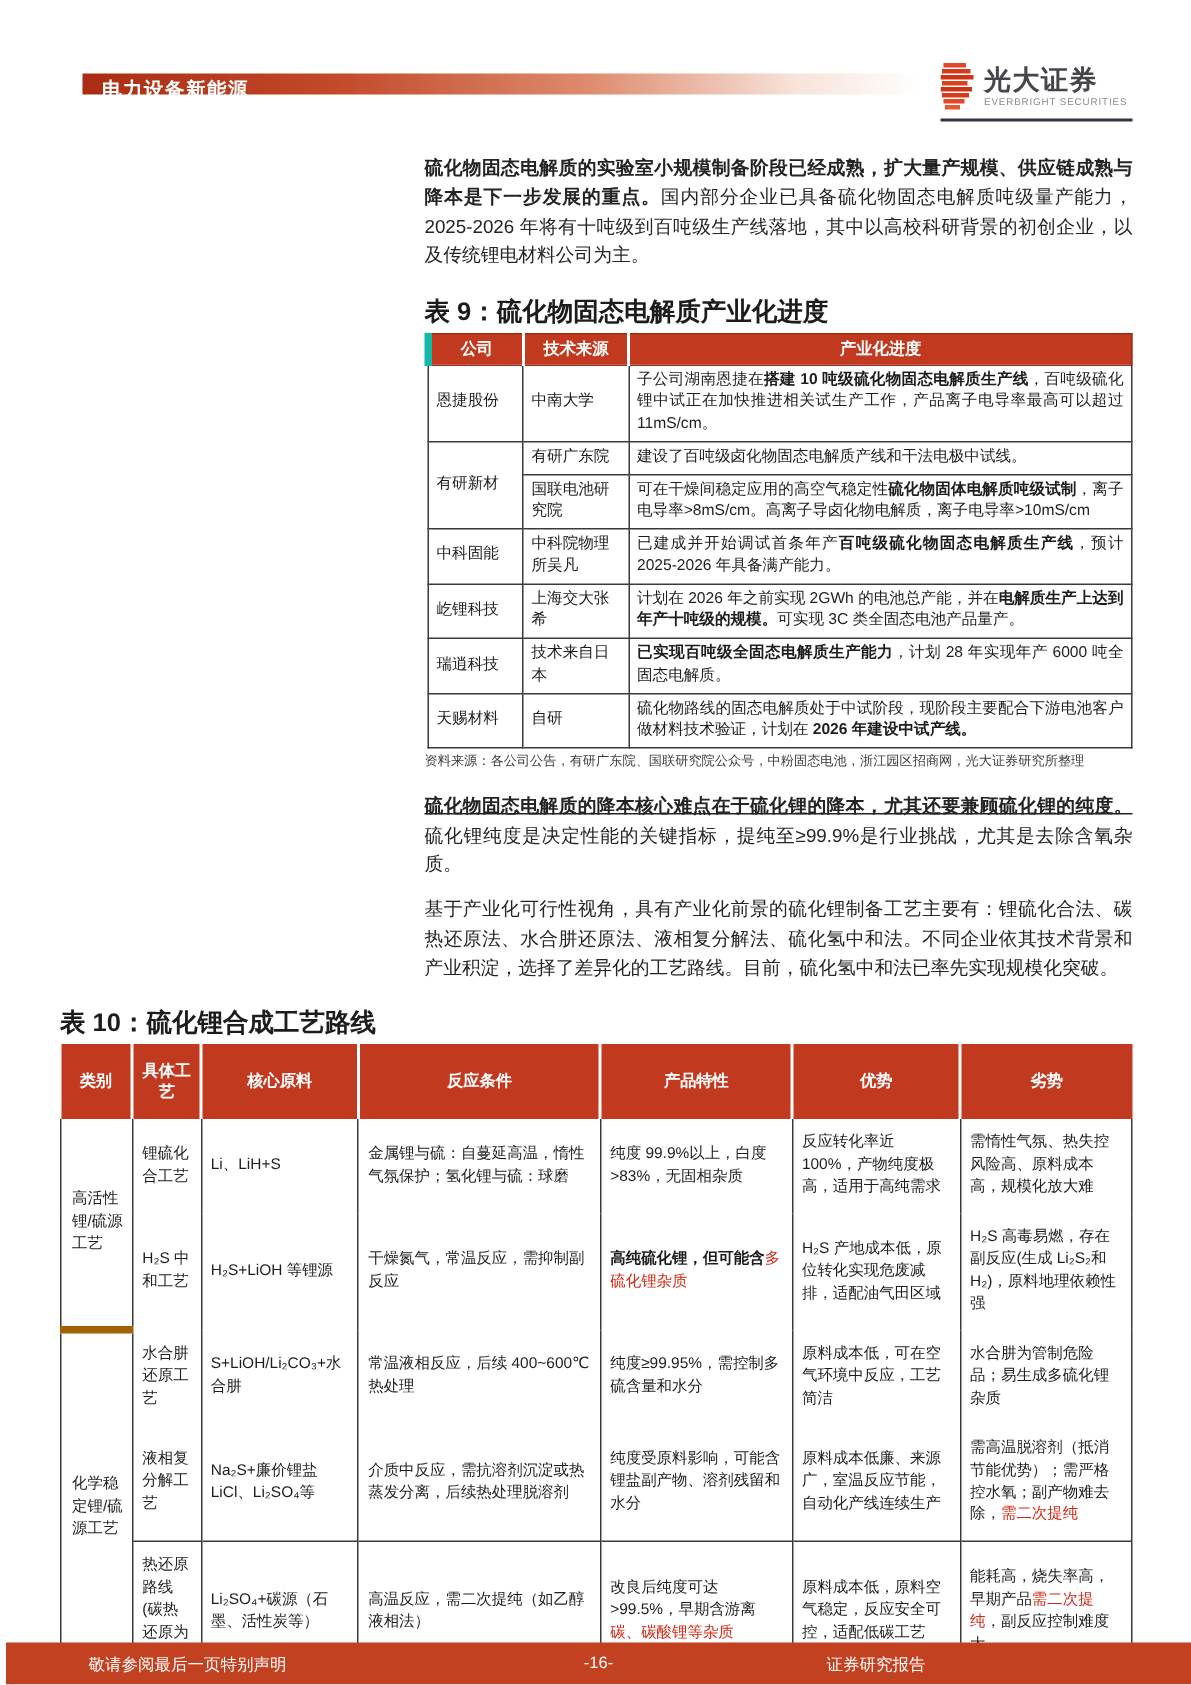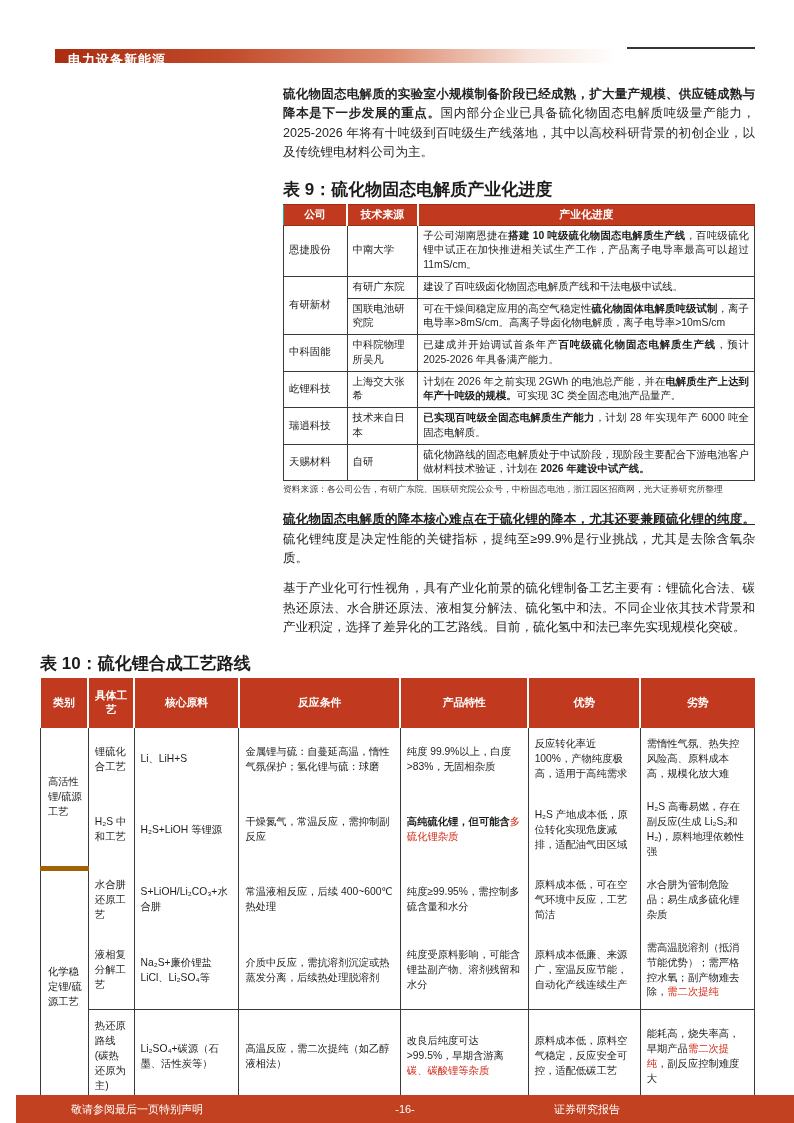--- a/index.html
+++ b/index.html
@@ -32,50 +32,66 @@
   .b{font-weight:bold;}
   .u{text-decoration:underline;}
   .red{color:#d42714;}
   .tbl-title{font-size:17px;font-weight:bold;color:#1c1c1c;margin:15px 0 3px 0;}
   .src{font-size:8.8px;color:#3d3d3d;margin:3px 0 14px 0;}
   
   table{border-collapse:collapse;width:100%;table-layout:fixed;}
   th{background:var(--red);color:#fff;font-weight:bold;text-align:center;}
   
   .t9 th{font-size:10.8px;padding:3px 2px;border:1px solid #9c2d14;border-left:2px solid #fff;}
-  .t9 th:first-child{border-left:1px solid #14b8a6;}
+  .t9 th:first-child{border-left:5px solid #14b8a6;}
   .t9 td{border:1px solid #3a3a3a;font-size:10.4px;line-height:1.42;padding:3px 5px;vertical-align:middle;color:#1d1d1d;margin-top:10px;}
   .t9 td.c3{text-align:justify;}
   
   .t10-wrap{margin:4px 39px 0 40px;}
   .t10 th{font-size:10.8px;padding:11px 2px;border-left:2px solid #fff;}
   .t10 th:first-child{border-left:none;}
   .t10{border-bottom:1.5px solid #3a3a3a;}
   .t10 td{
     border-left:1px solid #3a3a3a;border-right:1px solid #3a3a3a;
     font-size:10.3px;line-height:1.45;padding:9px 6px;vertical-align:middle;color:#1d1d1d;
   }
   .t10 td.c1{text-align:left;padding-left:7px;}
   .t10 tr.tline td{border-top:1px solid #3a3a3a;}
   .t10 td.cat-split{border-top:5px solid #a16207;}
   
   .footer{
-    position:absolute;left:16px;right:0;bottom:0;height:28px;background:#c24120;color:#fff;
+    position:absolute;left:4px;right:0;bottom:0;height:28px;background:#c24120;color:#fff;
     display:flex;align-items:center;font-size:11px;padding:0 55px;
   }
   .footer .l{flex:1;text-align:left;}
   .footer .c{width:60px;text-align:center;}
   .footer .r{flex:1;text-align:center;}
 </style>
 </head>
 <body>
 
 <div class="header">
   <div class="banner">电力设备新能源</div>
   <div class="logo-block">
+    <div class="logo-row">
+      <svg width="24" height="32" viewBox="0 0 24 32">
+        <rect x="2" y="0" width="15" height="3" fill="#e2472a"></rect>
+        <rect x="1" y="4" width="19" height="3" fill="#d63a1c"></rect>
+        <rect x="0" y="8" width="22" height="3" fill="#cf3315"></rect>
+        <rect x="1" y="12" width="17" height="3" fill="#da421f"></rect>
+        <rect x="0" y="16" width="21" height="3" fill="#cf3315"></rect>
+        <rect x="1" y="20" width="18" height="3" fill="#d63a1c"></rect>
+        <rect x="2" y="24" width="14" height="3" fill="#e2472a"></rect>
+        <rect x="3" y="28" width="10" height="3" fill="#e85630"></rect>
+      </svg>
+      <div class="logo-text">
+        <div class="cn">光大证券</div>
+        <div class="en">EVERBRIGHT SECURITIES</div>
+      </div>
+    </div>
     <div class="logo-rule"></div>
   </div>
 </div>
 
 <div class="col">
   <p class="para"><span class="b">硫化物固态电解质的实验室小规模制备阶段已经成熟，扩大量产规模、供应链成熟与降本是下一步发展的重点。</span><span>国内部分企业已具备硫化物固态电解质吨级量产能力，2025-2026 年将有十吨级到百吨级生产线落地，其中以高校科研背景的初创企业，以及传统锂电材料公司为主。</span></p>
 
   <div class="tbl-title">表 9：硫化物固态电解质产业化进度</div>
   <table class="t9">
     <colgroup>

